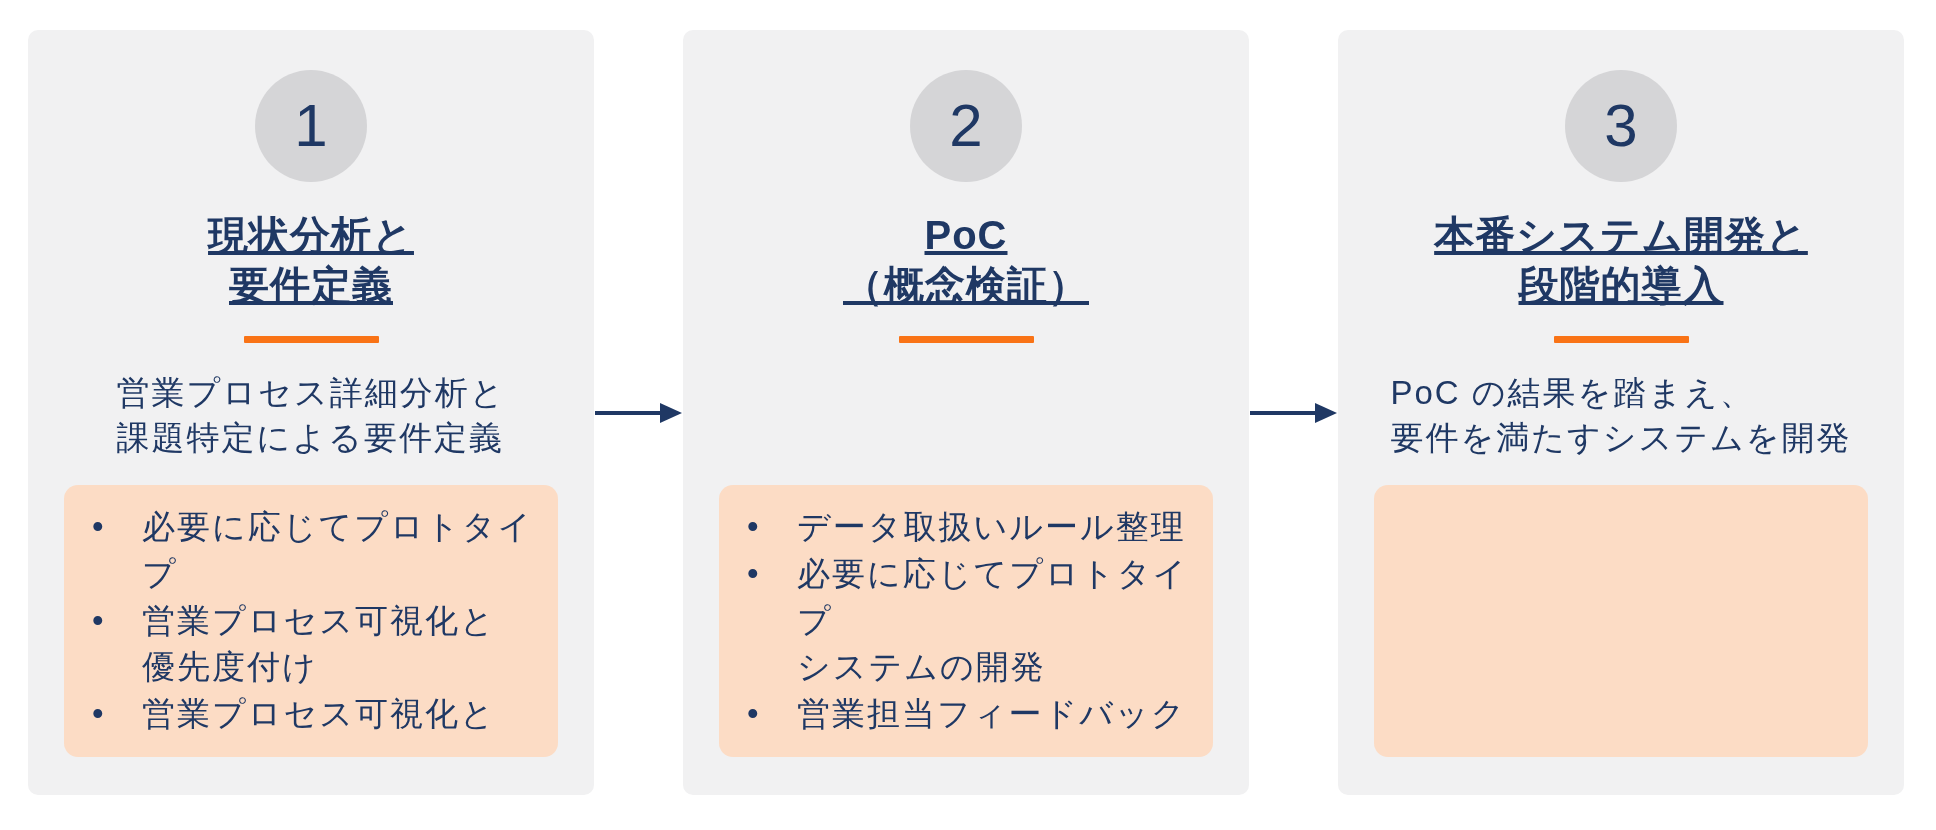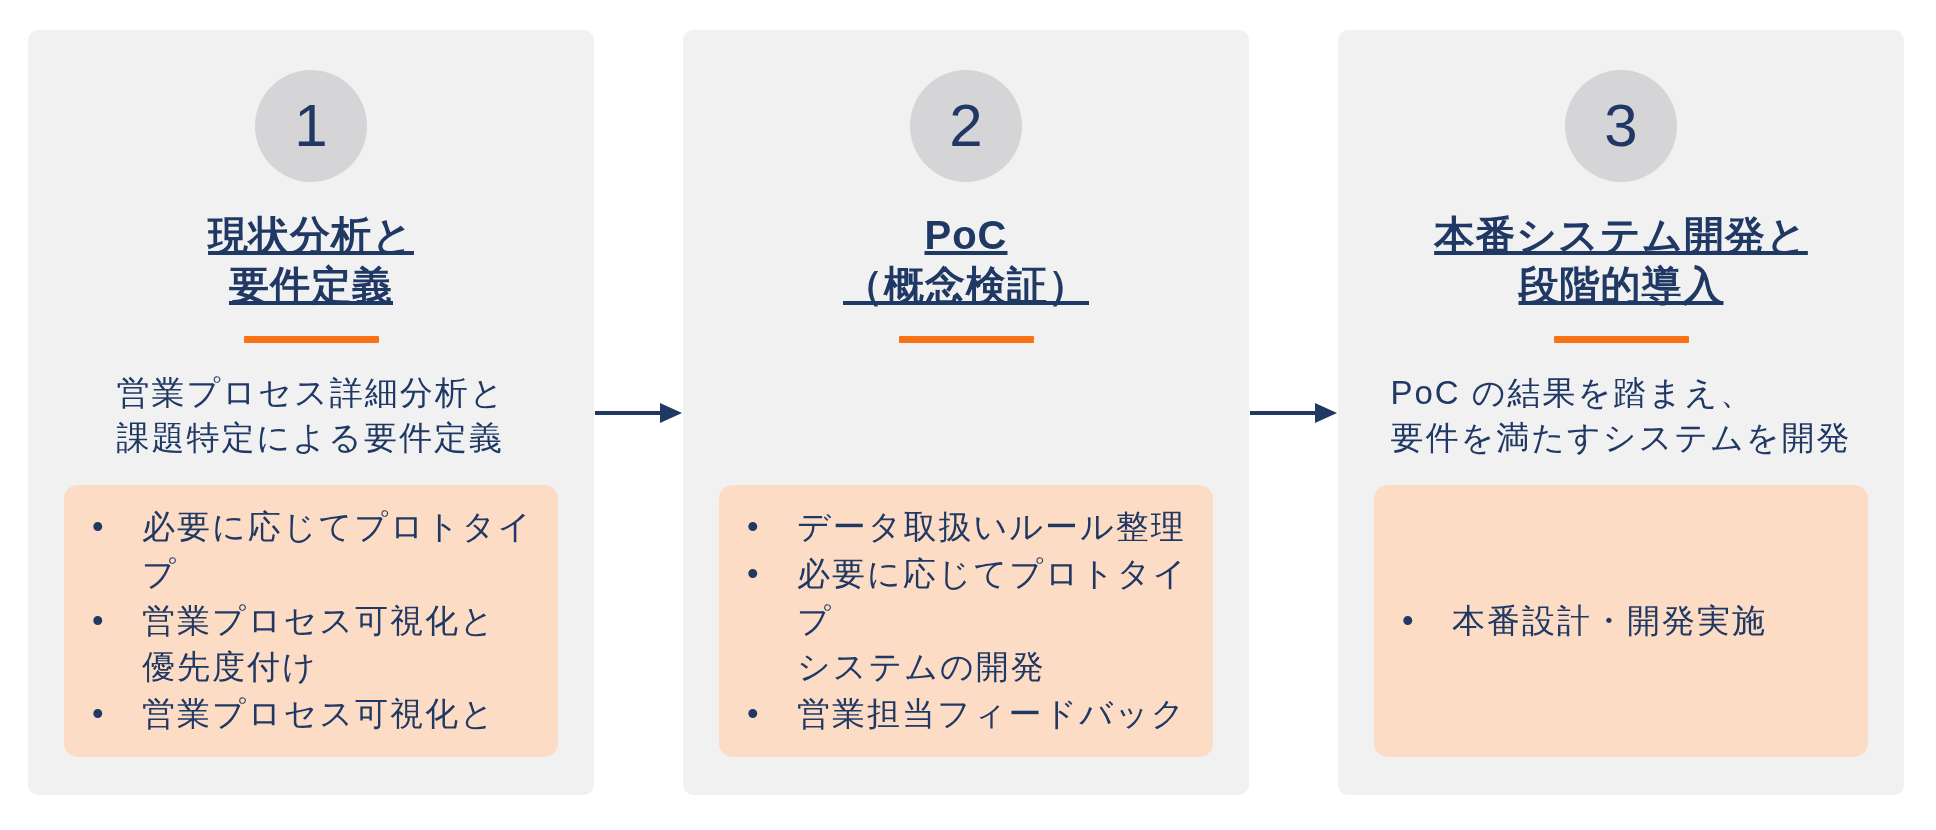--- a/index.html
+++ b/index.html
@@ -179,19 +179,18 @@
       <div class="circle">
         <span class="number">3</span>
       </div>
       <h2 class="title">本番システム開発と
 段階的導入</h2>
       <div class="divider"></div>
       <p class="desc">PoC の結果を踏まえ、
 要件を満たすシステムを開発</p>
       <div class="detail-box">
         <ul class="bullets">
-          <li>本番設計・開発実施</li>
         </ul>
       </div>
     </section>
 
   </div>
 </div>
 
 </body></html>

